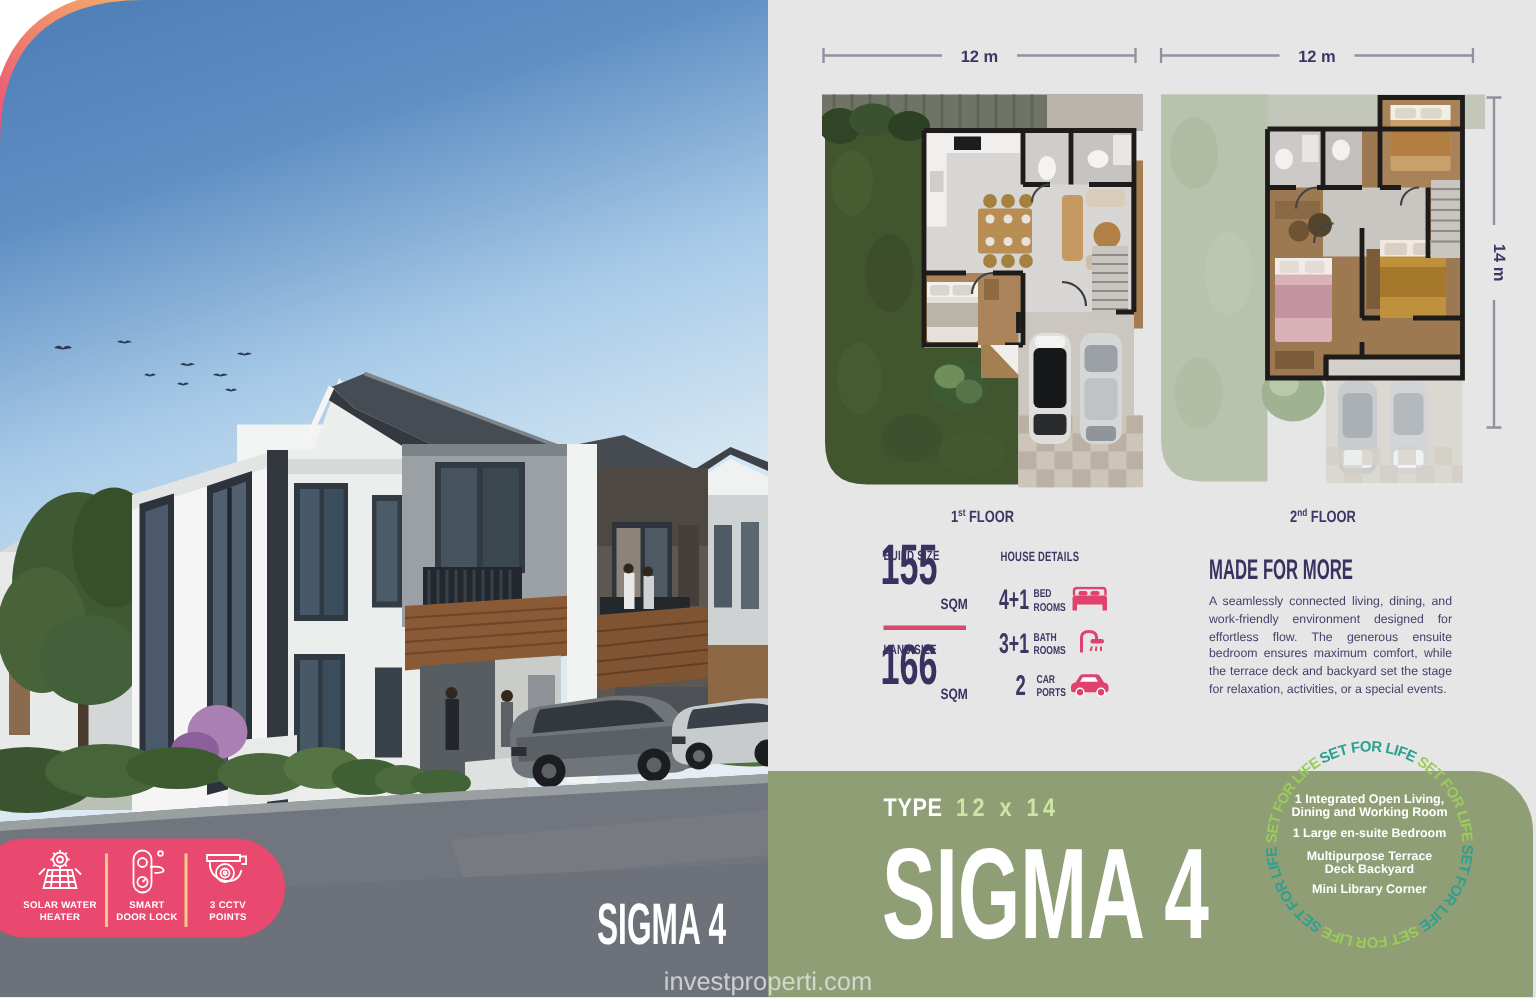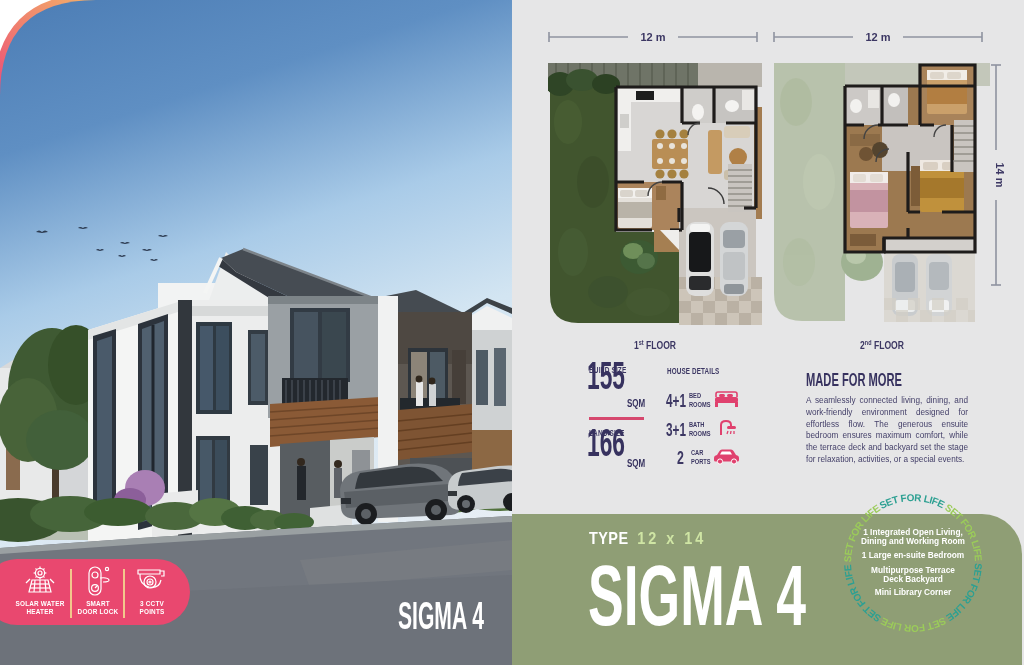--- a/index.html
+++ b/index.html
@@ -747,14 +747,15 @@
         <text x="75" y="47">1 Integrated Open Living,</text>
         <text x="75" y="56">Dining and Working Room</text>
         <text x="75" y="70">1 Large en-suite Bedroom</text>
         <text x="75" y="85">Multipurpose Terrace</text>
         <text x="75" y="94">Deck Backyard</text>
         <text x="75" y="107">Mini Library Corner</text>
       </g>
     </svg>
   </div>
 
+  <div class="abs" style="left:412px;top:645px;width:200px;text-align:center;font-size:17px;color:#e3e6e5;opacity:0.8;">investproperti.com</div>
 
 </div>
 
 </body></html>

